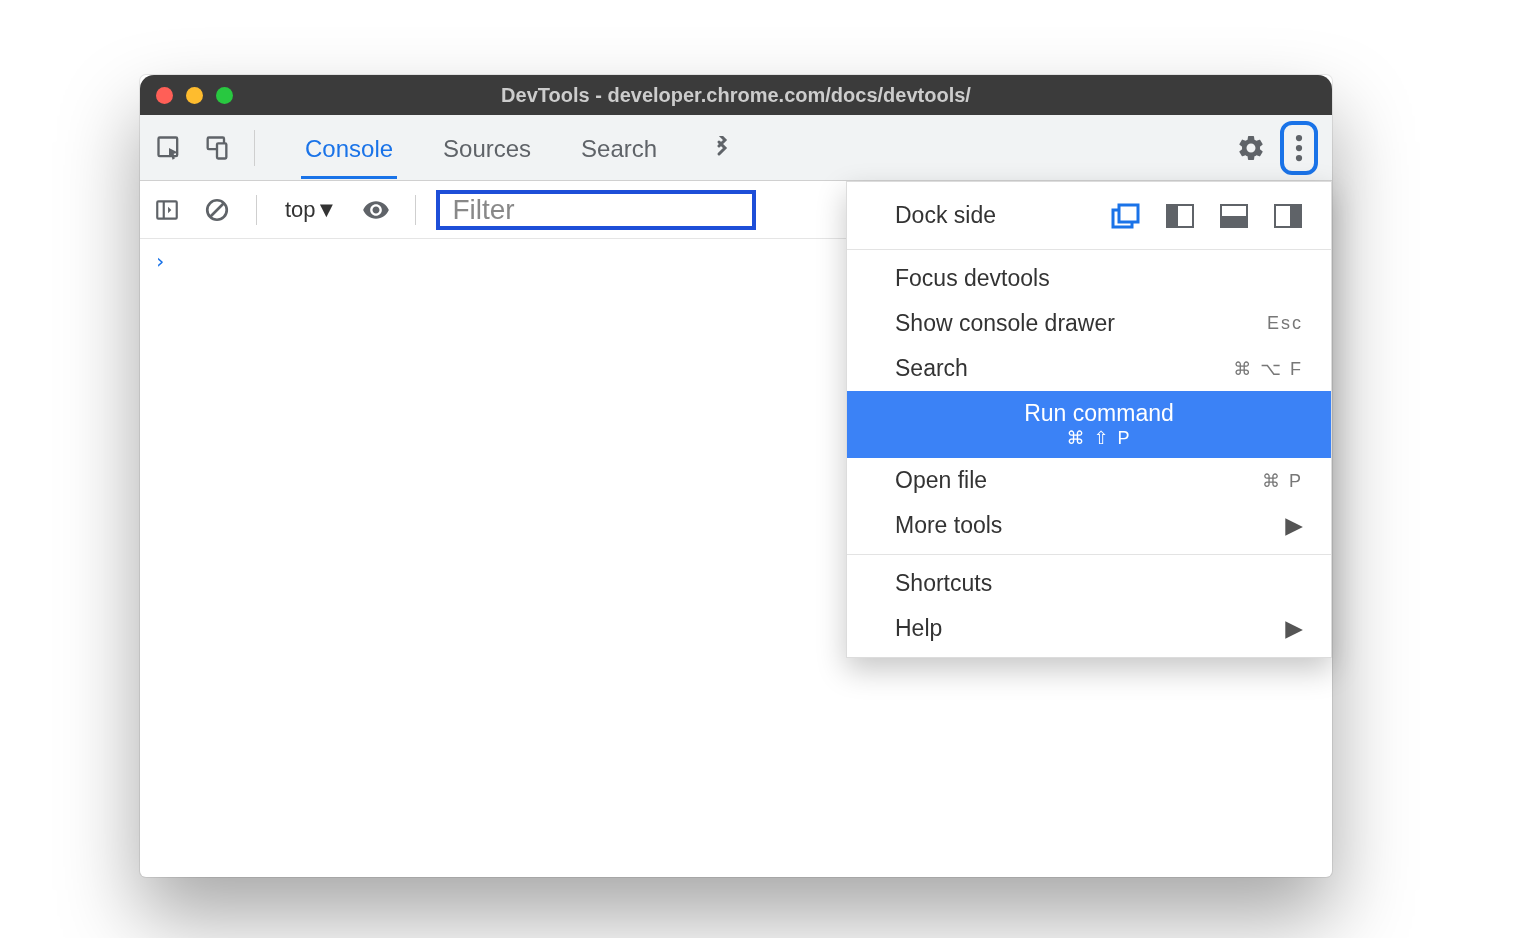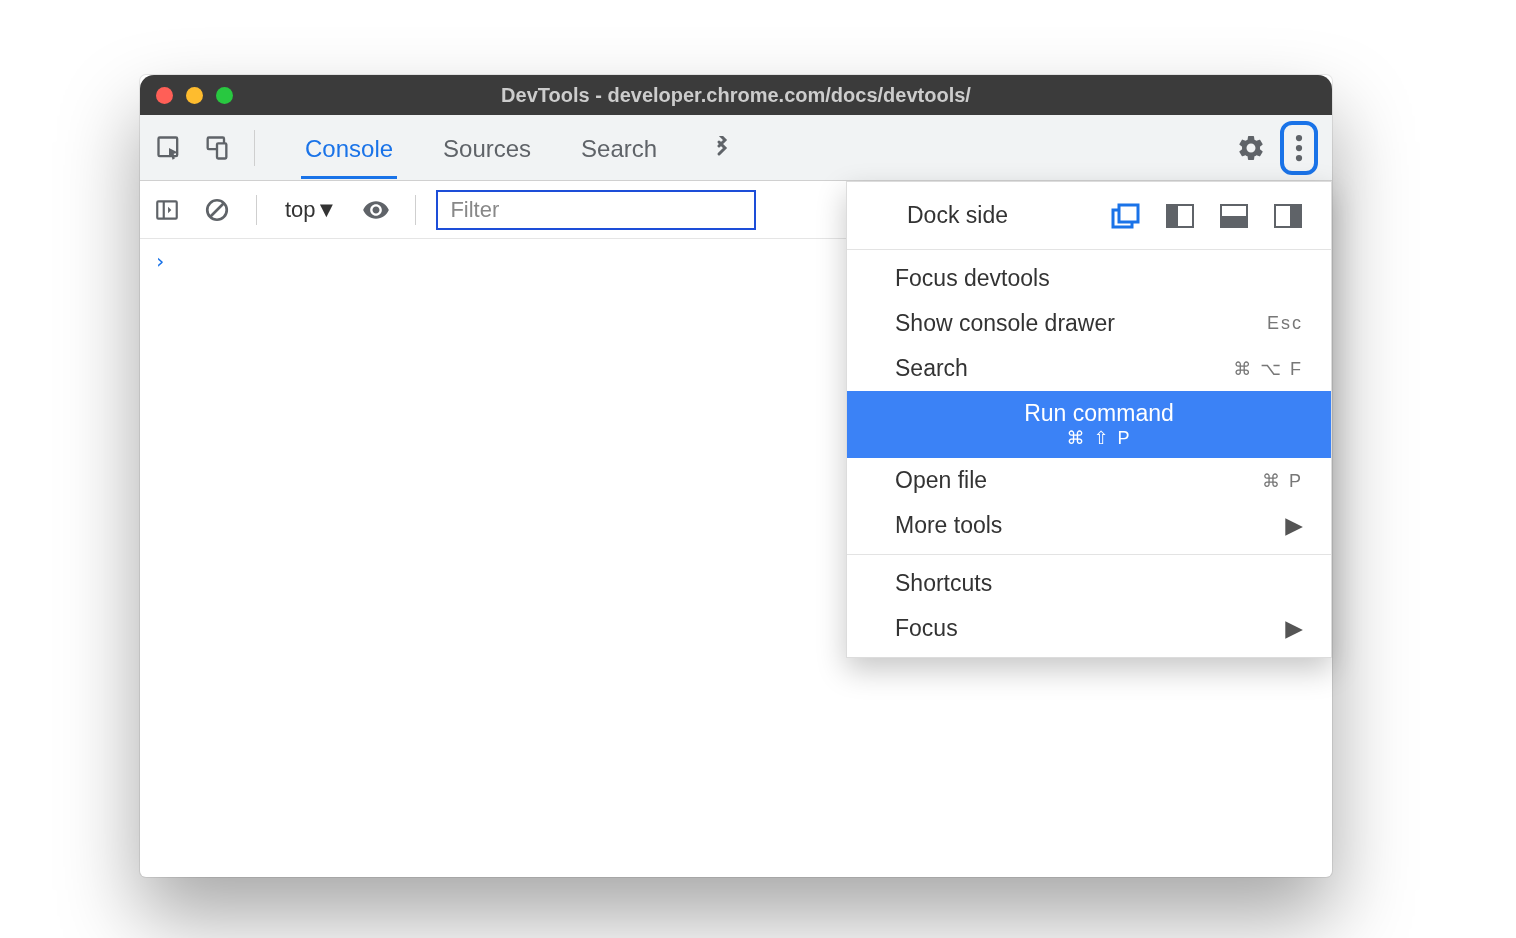--- a/index.html
+++ b/index.html
@@ -118,22 +118,22 @@
     display: flex;
     align-items: center;
     font-size: 22px;
     color: #333;
     padding: 0 8px;
     cursor: pointer;
   }
   .filter-input {
     width: 320px;
     height: 40px;
-    border: 2px solid #1d4ed8;
-    font-size: 22px;
+    border: 4px solid #1d4ed8;
+    font-size: 28px;
     padding: 0 12px;
     color: #888;
     background: #fff;
   }
   .filter-input::placeholder { color: #888; }
   .console-body {
     padding: 10px 14px;
   }
   .prompt {
     color: #1a73e8;
@@ -154,21 +154,21 @@
   }
   .menu-section {
     padding: 6px 0;
   }
   .menu-sep {
     height: 1px; background: #e3e3e3;
   }
   .dock-row {
     display: flex;
     align-items: center;
-    padding: 20px 28px 20px 60px;
+    padding: 20px 28px 20px 48px;
   }
   .dock-label { flex: 0 0 auto; }
   .dock-icons {
     margin-left: auto;
     display: flex;
     gap: 24px;
     align-items: center;
   }
   .dock-icon {
     width: 30px; height: 26px;
@@ -345,19 +345,19 @@
         <span class="menu-item-label">More tools</span>
         <span class="submenu-arrow">▶</span>
       </div>
     </div>
     <div class="menu-sep"></div>
     <div class="menu-section">
       <div class="menu-item">
         <span class="menu-item-label">Shortcuts</span>
       </div>
       <div class="menu-item">
-        <span class="menu-item-label">Focus</span>
+        <span class="menu-item-label">Help</span>
         <span class="submenu-arrow">▶</span>
       </div>
     </div>
   </div>
 
 </div>
 
 </body></html>

